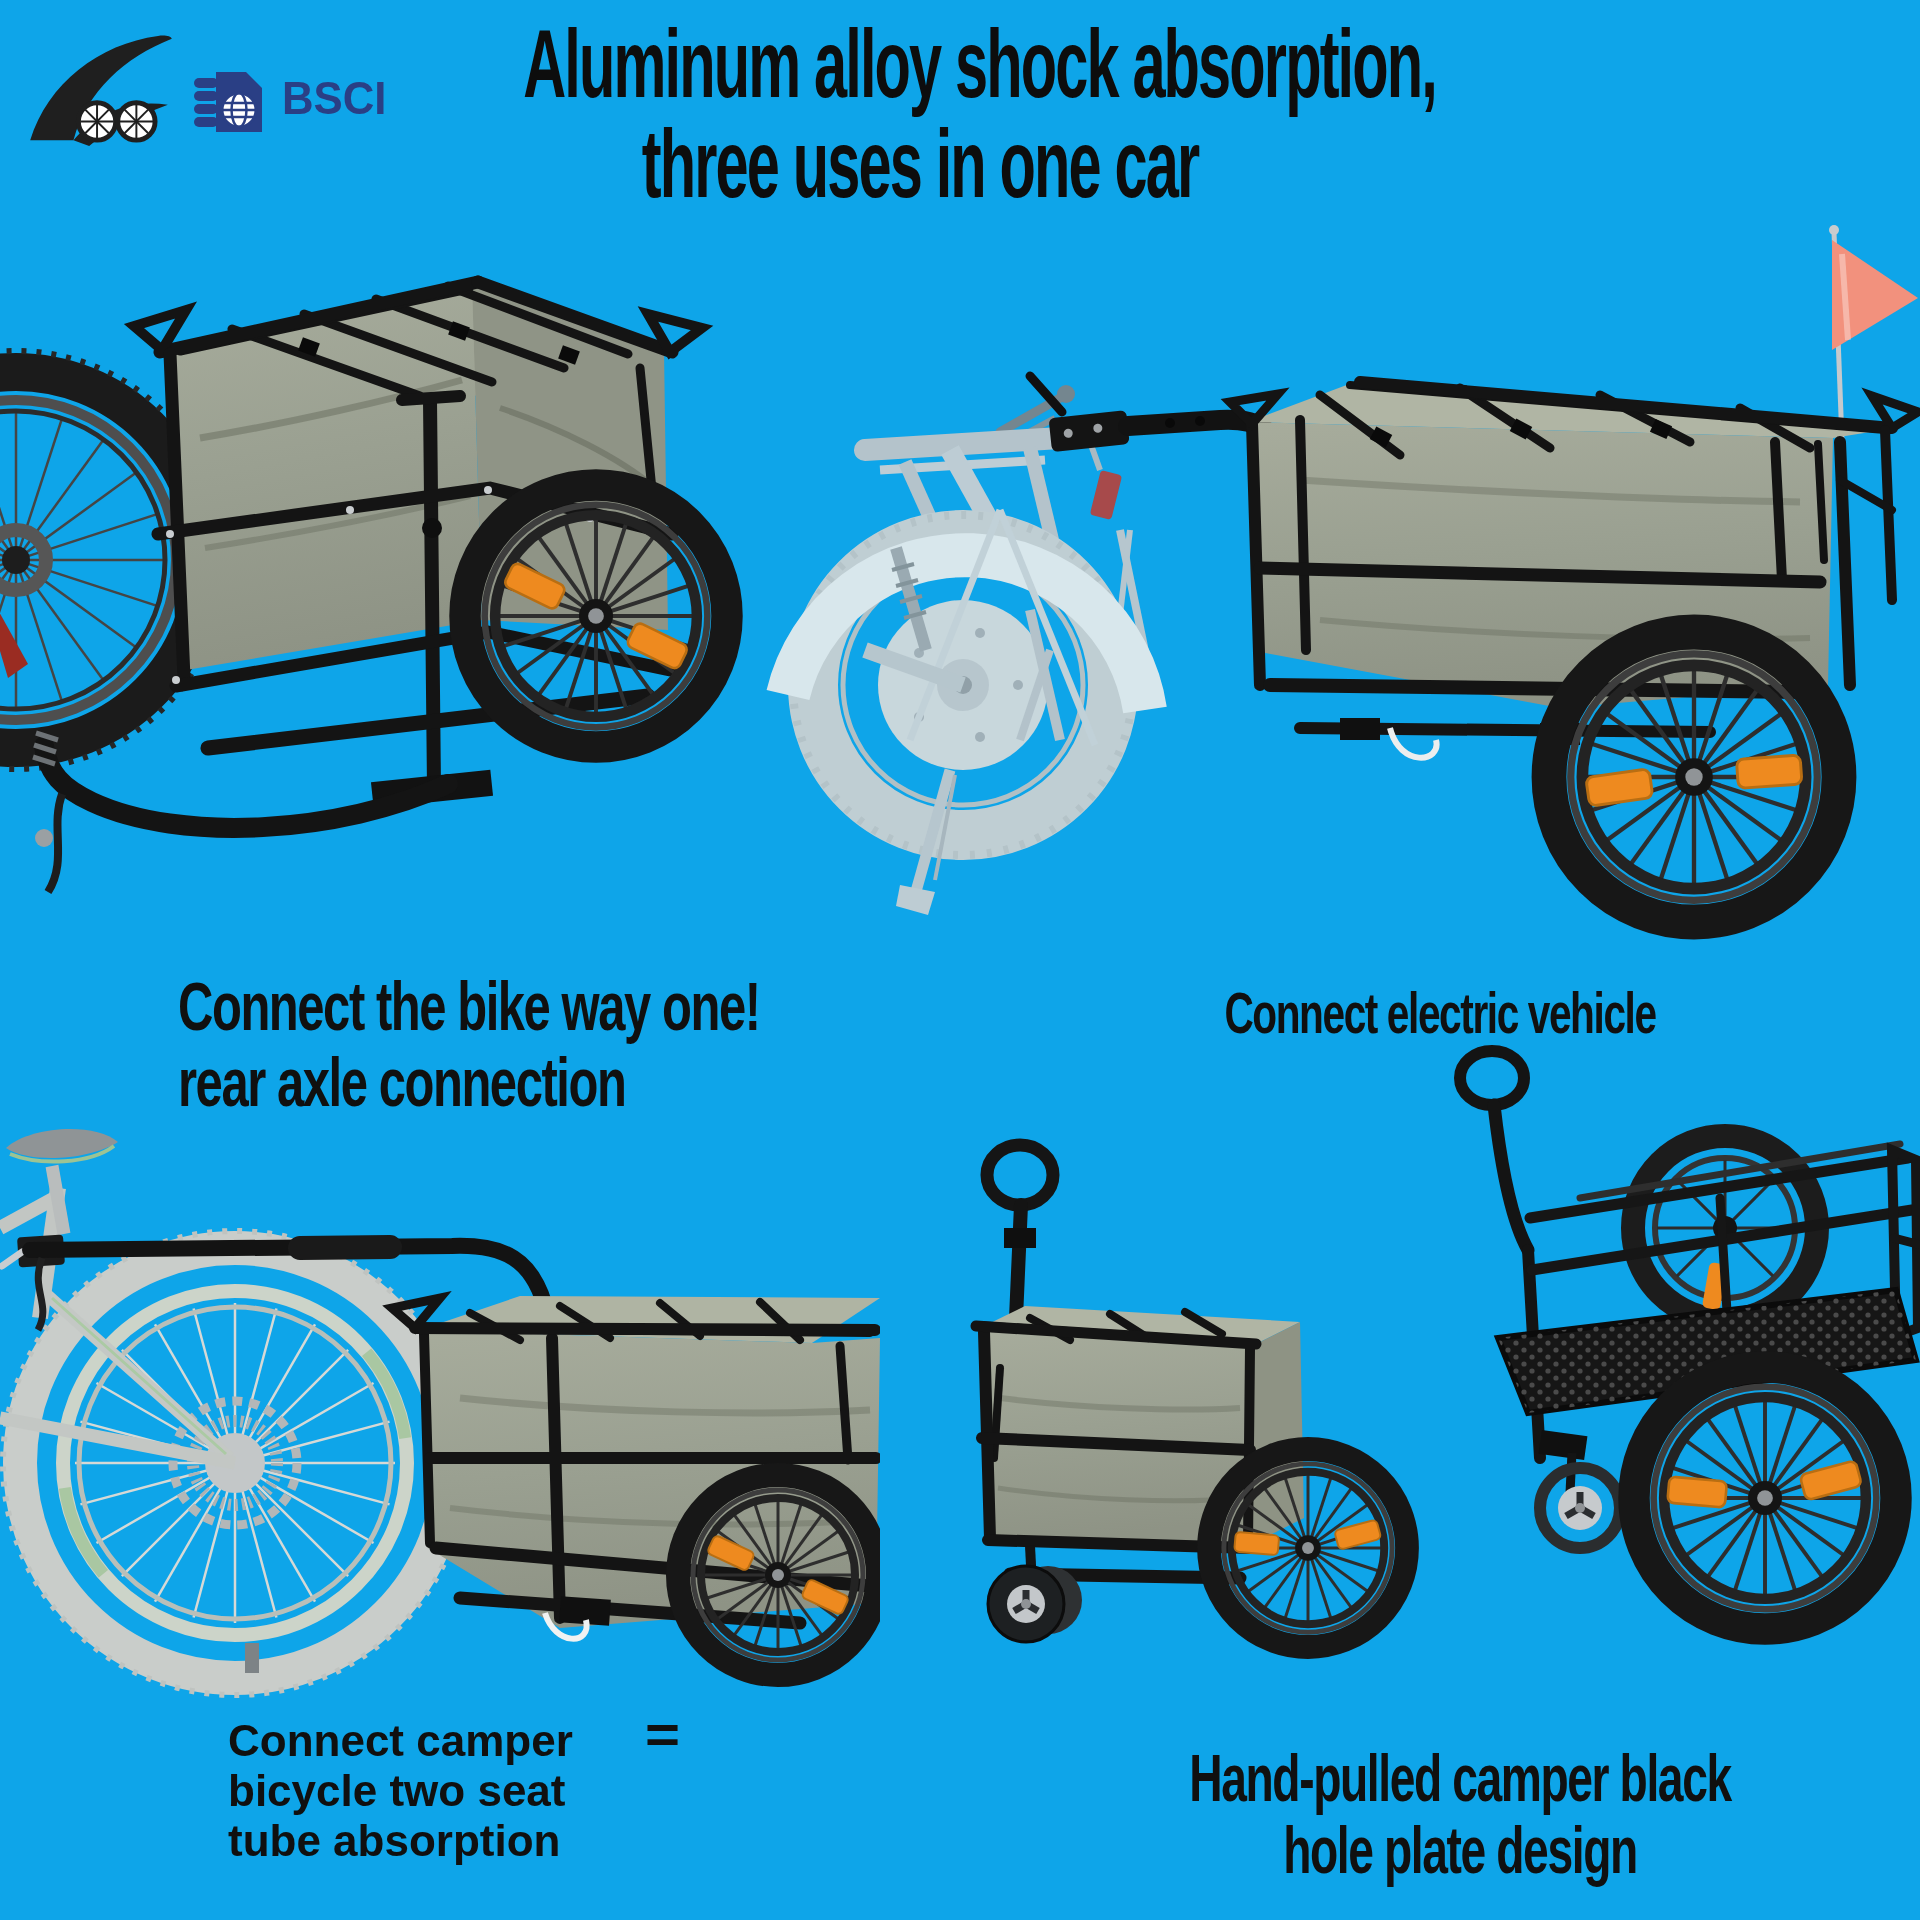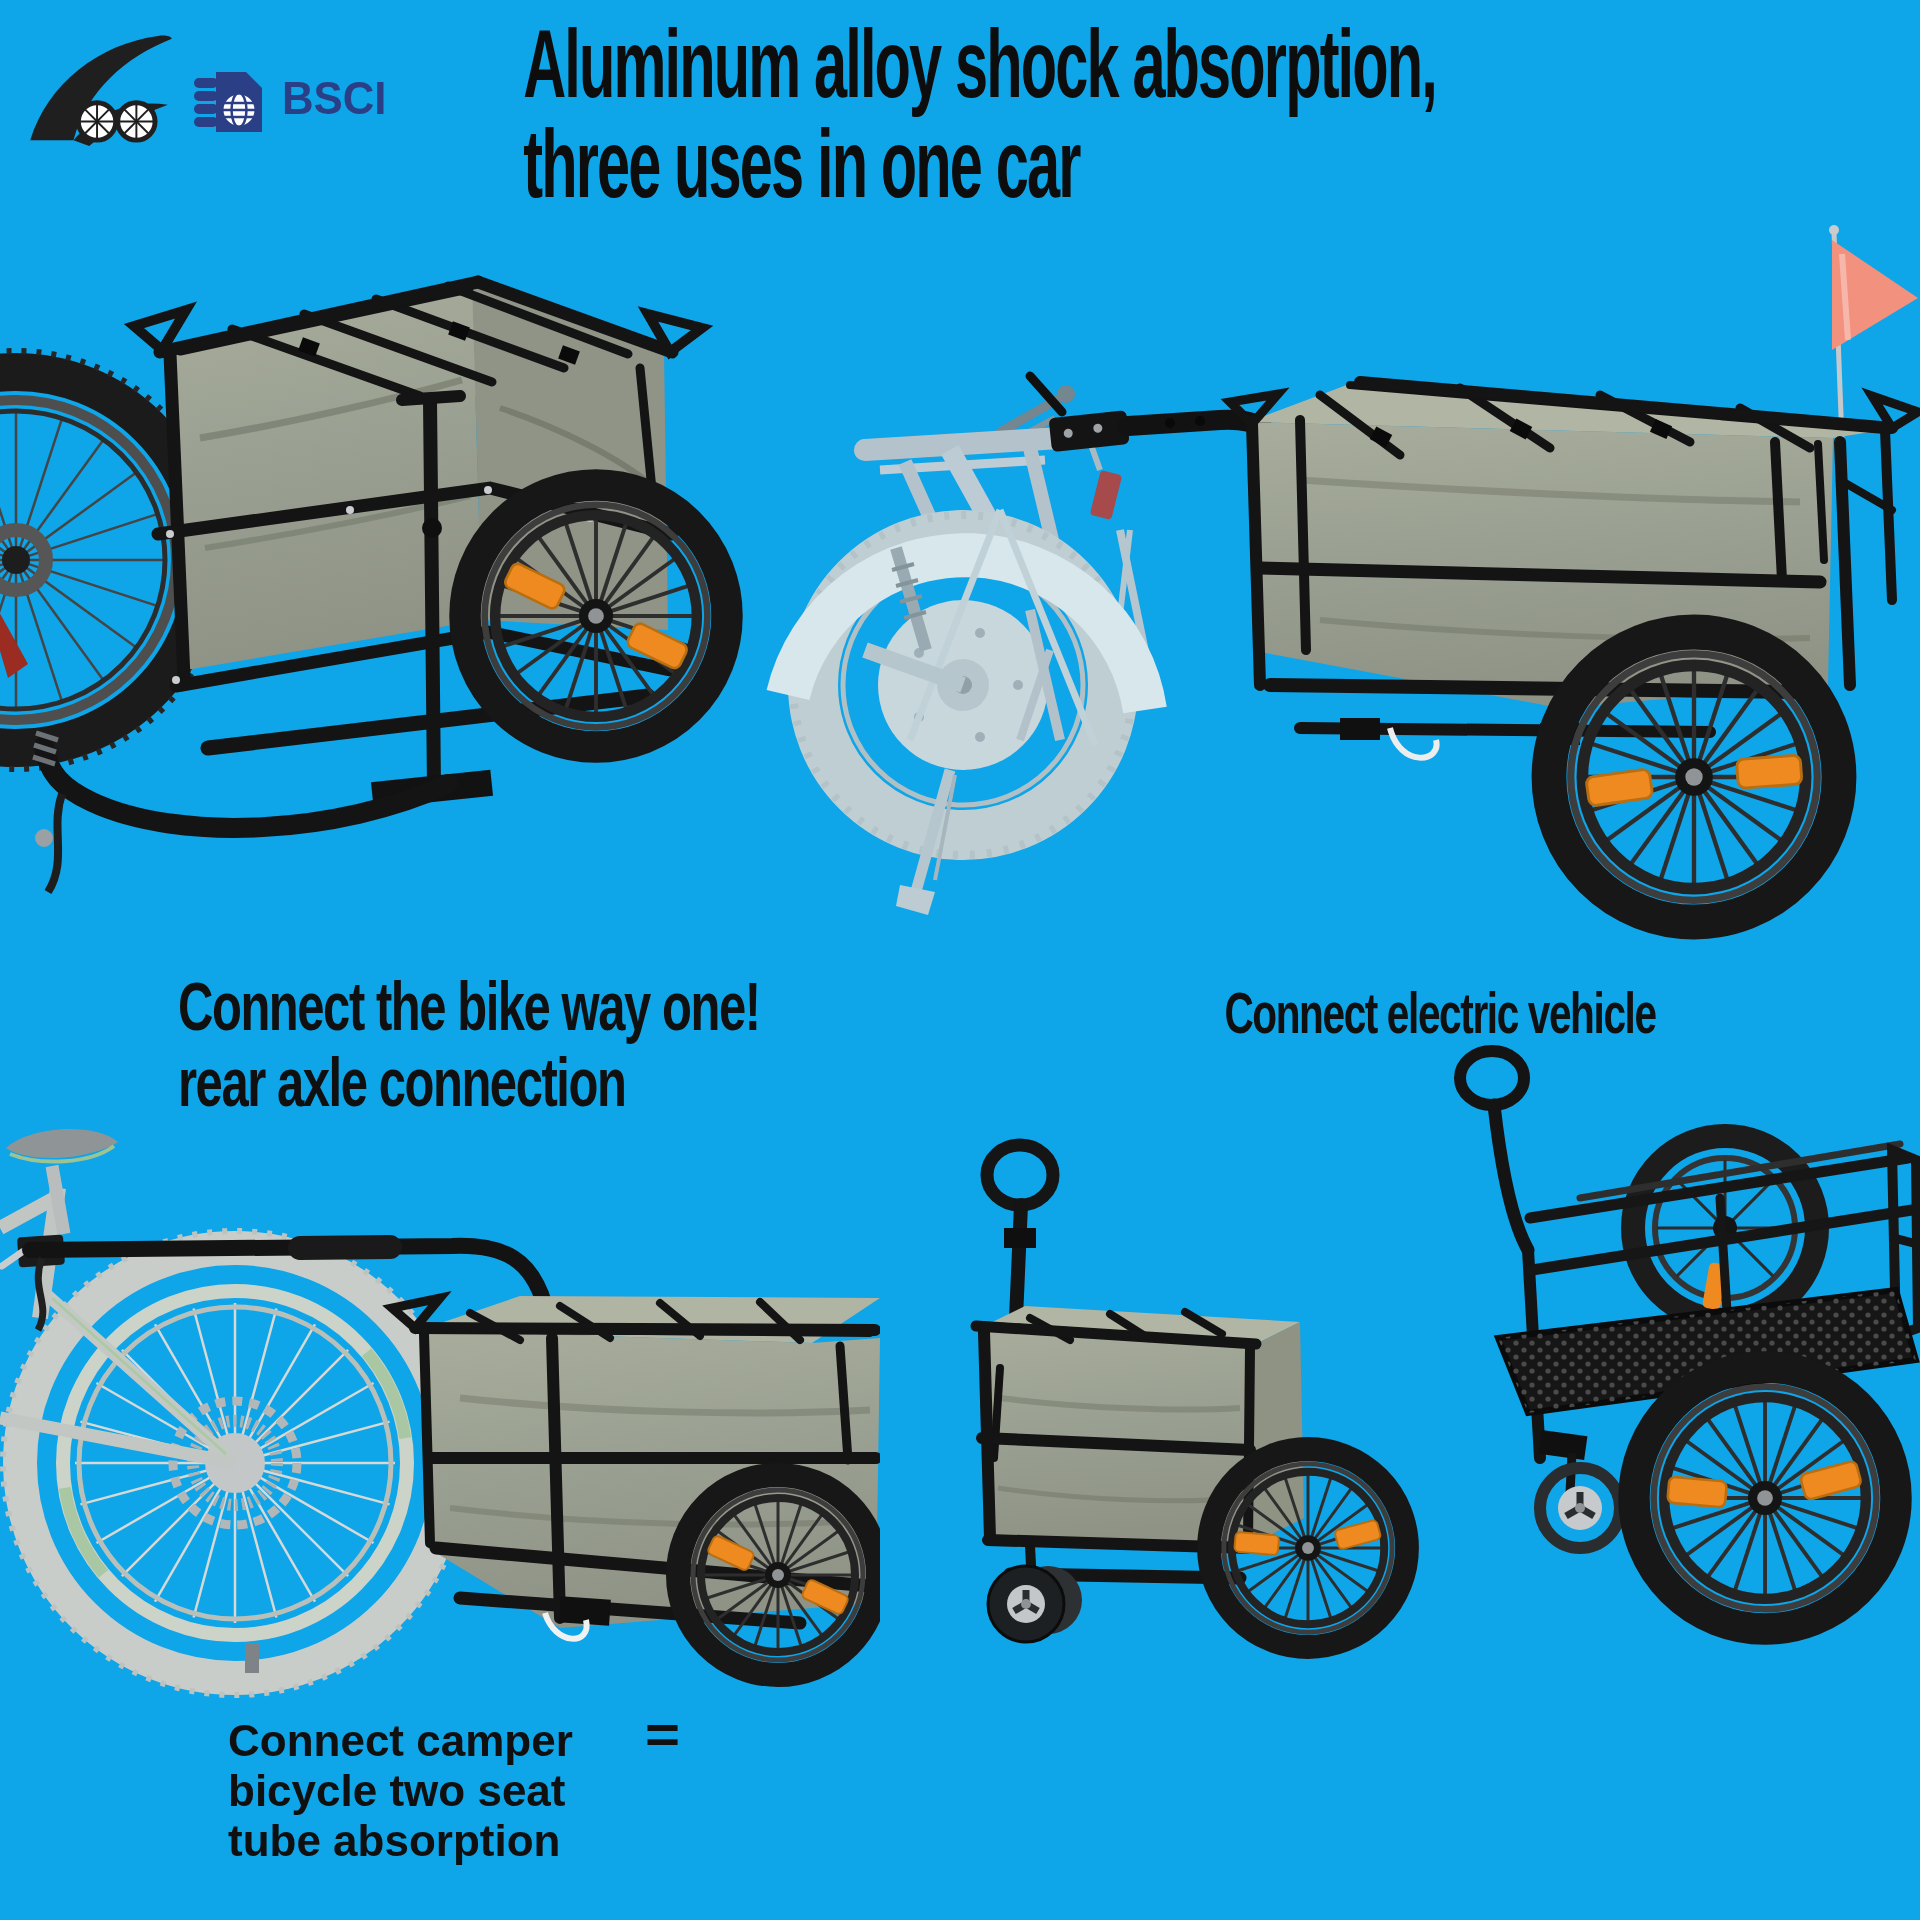--- a/index.html
+++ b/index.html
@@ -4,21 +4,21 @@
 <style>
   html,body{margin:0;padding:0;background:#ffffff;}
   #canvas{position:relative;width:1920px;height:1920px;background:#0ea5e9;overflow:hidden;
           font-family:"Liberation Sans", sans-serif;color:#111;}
   .abs{position:absolute;}
   .photo{position:absolute;}
   
   #brand-row{position:absolute;left:24px;top:30px;display:flex;align-items:flex-start;gap:18px;}
   #bsci-wrap{display:flex;align-items:center;gap:8px;margin-top:28px;}
   #bsci-label{font-size:46px;font-weight:bold;color:#2a3f85;transform:scaleX(.95);transform-origin:left center;}
-  #title-block{position:absolute;left:280px;top:14px;width:1280px;
+  #title-block{position:absolute;left:280px;top:14px;width:1280px;text-align:center;
                font-weight:bold;color:#0d0d0d;font-size:96px;line-height:100px;letter-spacing:-3px;}
   #title-inner{transform:scaleX(.62);transform-origin:center top;white-space:nowrap;}
   
   .cap{position:absolute;font-weight:bold;color:#101010;}
   .cond{letter-spacing:-2px;}
   .cond .inner{transform:scaleX(.72);transform-origin:left top;white-space:nowrap;}
   .cond.centered .inner{transform:scaleX(.70);transform-origin:center top;}
   #cap1{left:168px;top:968px;font-size:68px;line-height:76px;margin-left:10px;}
   #cap2{left:1000px;top:975px;width:880px;text-align:center;font-size:58px;line-height:76px;}
   #cap3{left:228px;top:1716px;font-size:44px;line-height:50px;}
@@ -573,14 +573,20 @@
     </g>
   </svg>
 
   <div id="cap3" class="cap">
     <div>Connect camper</div>
     <div>bicycle two seat</div>
     <div>tube absorption</div>
   </div>
   <span id="equals" class="abs">=</span>
 
+  <div id="cap4" class="cap cond centered">
+    <div class="inner">
+      <div>Hand-pulled camper black</div>
+      <div>hole plate design</div>
+    </div>
+  </div>
 
 </div>
 
 </body></html>

